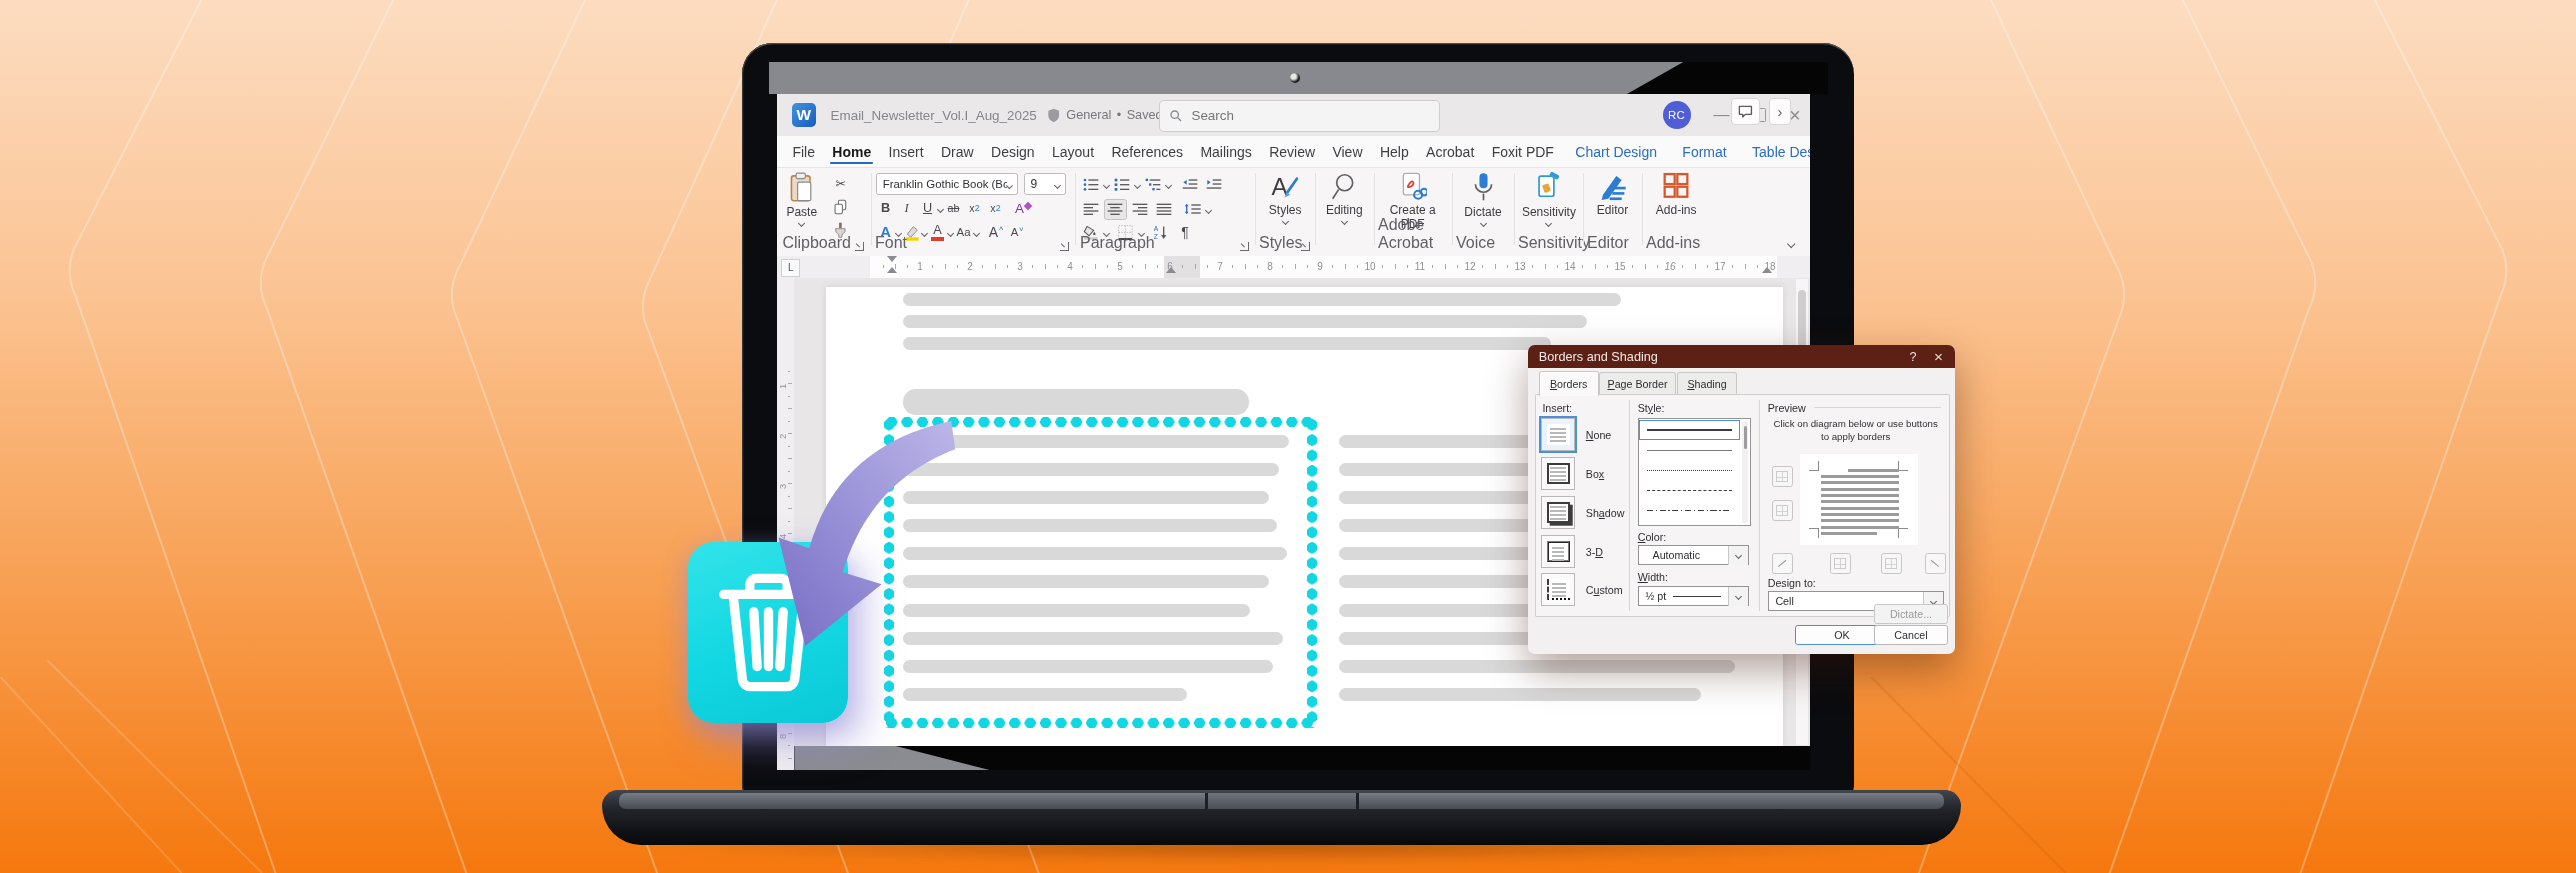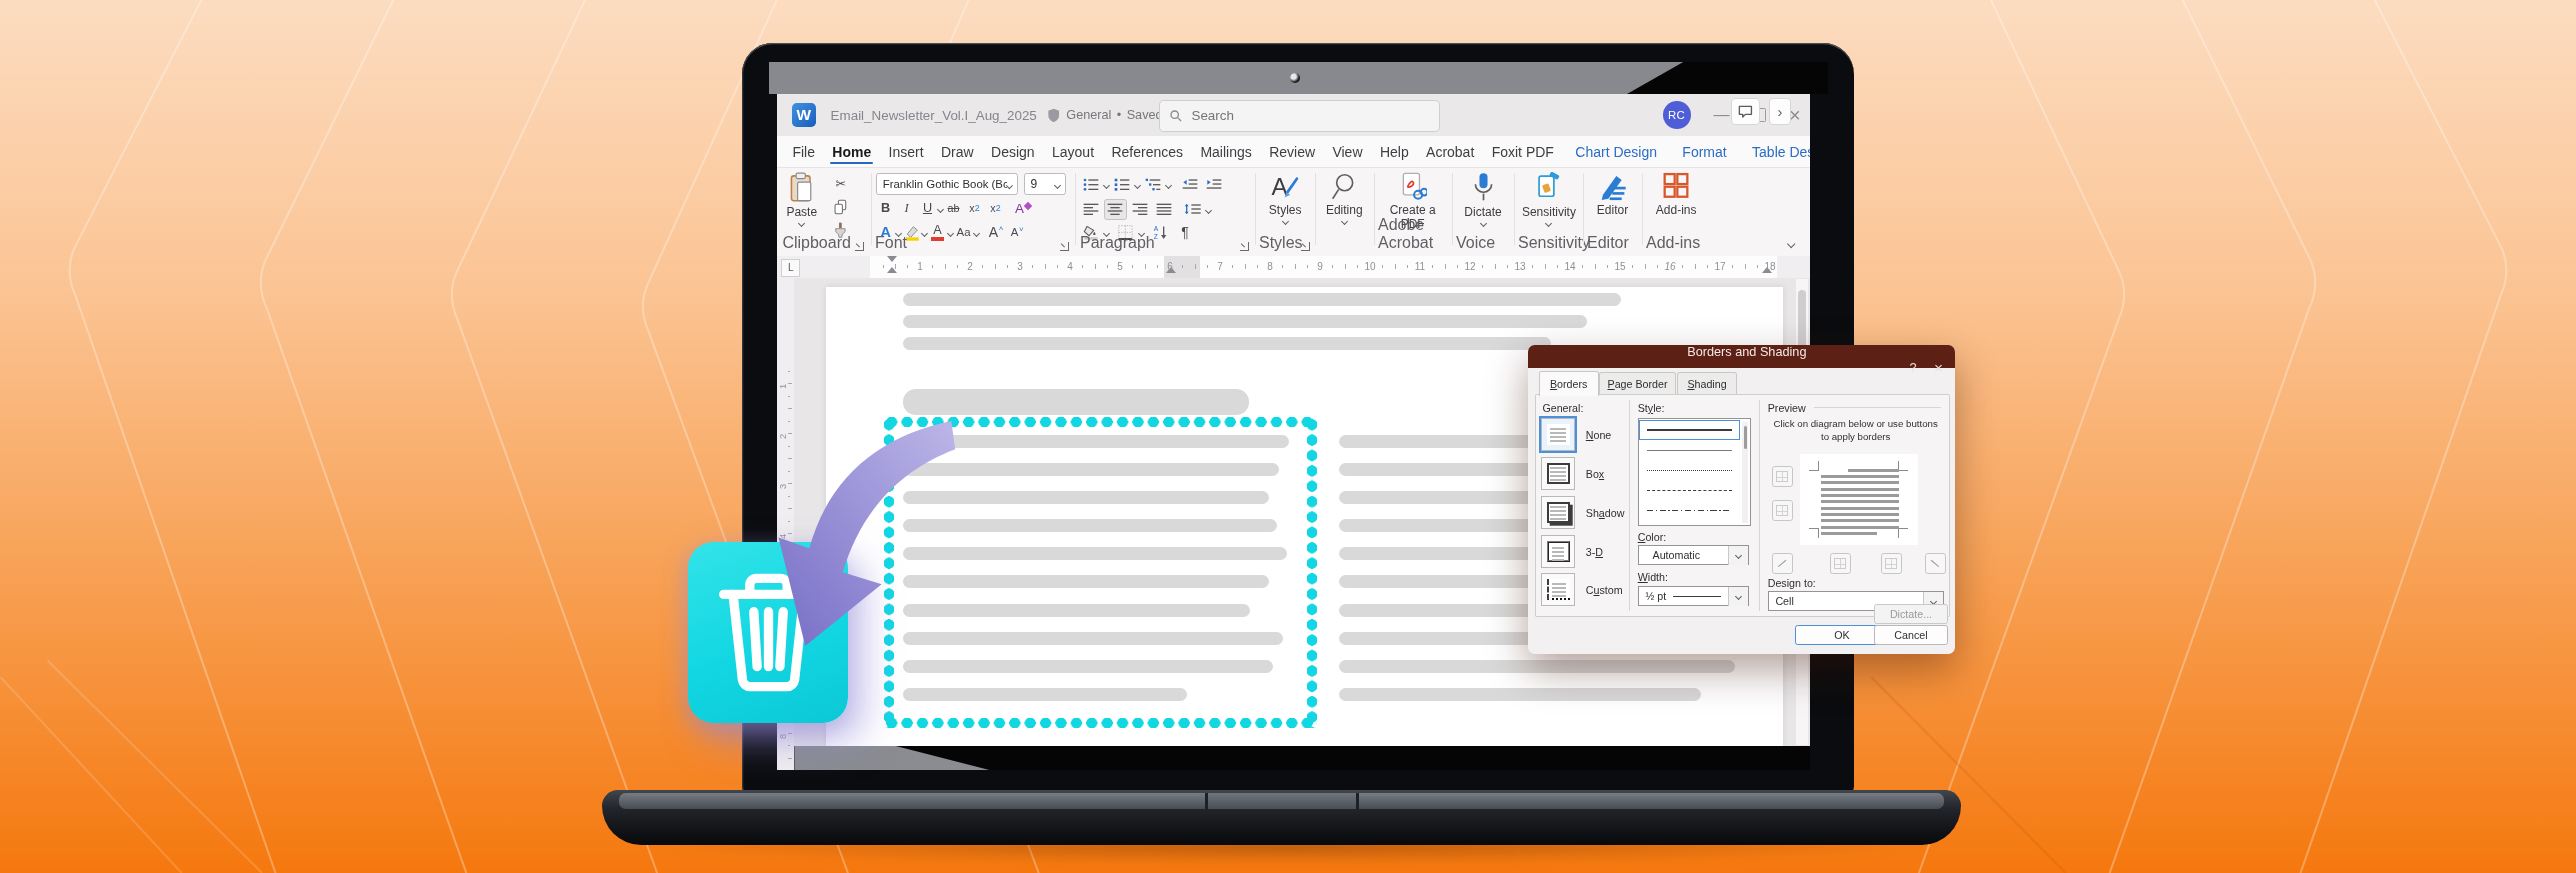--- a/index.html
+++ b/index.html
@@ -86,21 +86,21 @@
   .dotbox{position:absolute;left:58px;top:130px;width:433px;height:311px;}
   .de{position:absolute;background-repeat:repeat;}
   .scrollbar{position:absolute;right:2.7px;top:1.3px;width:12px;height:466px;background:#f7f5f6;}
   .sthumb{position:absolute;left:2px;top:10.7px;width:8px;height:81px;border-radius:4px;background:#cfcdce;}
   .glass-wedge{position:absolute;left:0;top:468px;width:1016px;height:24px;background:#050505;}
   .glass-gray{position:absolute;left:0;top:0;width:195px;height:24px;background:#8a8c91;clip-path:polygon(0 0,52% 0,100% 100%,0 100%);}
   
   .dlg{left:1528px;top:345px;width:427px;height:309px;background:#f2f0f0;border-radius:6.7px;
     box-shadow:0 16px 40px rgba(60,20,5,.40);z-index:50;}
   .dlg-title{position:absolute;left:0;top:0;width:100%;height:23px;background:#5c2014;border-radius:6.7px 6.7px 0 0;
-    display:flex;align-items:center;color:#f3e9e6;font-size:12.7px;flex-direction:column;}
+    display:flex;align-items:center;color:#f3e9e6;font-size:12.7px;}
   .dlg-title .t{margin-left:10.7px;}
   .dlg-x{margin-left:auto;display:flex;align-items:center;gap:17.4px;margin-right:12px;font-size:12.7px;color:#eaddd9;}
   .dtab{position:absolute;top:27px;height:21.5px;display:flex;align-items:center;justify-content:center;
     font-size:10.7px;color:#2f2f34;border:0.7px solid #c9c7c8;border-bottom:none;background:#ececeb;border-radius:2.7px 2.7px 0 0;}
   .dtab.active{background:#fbfafa;height:24px;top:25.5px;z-index:2;}
   .dpage{position:absolute;left:6.7px;top:49px;width:413px;height:221px;background:#f6f4f4;border:0.7px solid #cfcdce;border-radius:1.3px;}
   .dlabel{font-size:10.7px;color:#2f2f34;}
   .accel{text-decoration:underline;}
   .vline{position:absolute;top:5.4px;bottom:5.4px;width:0.7px;background:#d7d5d6;}
   .sitem{position:absolute;left:5.4px;display:flex;align-items:center;gap:10.7px;}
@@ -753,21 +753,21 @@
           <span>age Border</span>
         </div>
         <div class="dtab" style="left: 149px; width: 58px;">
           <span></span>
           <span class="accel">S</span>
           <span>hading</span>
         </div>
       </div>
     <div class="dpage">
 
-      <div class="dlabel" style="position:absolute;left:6.7px;top:6.7px">General:</div>
+      <div class="dlabel" style="position:absolute;left:6.7px;top:6.7px">Insert:</div>
       <div id="settings">
           <div class="sitem sel" style="top: 23px;">
             <div class="sthumbx">
               <div class="mini ">
                 <div class="" style="position: absolute; left: 3.4px; right: 3.4px; top: 4px; height: 2px; background: rgb(185, 185, 185);"></div>
                 <div class="" style="position: absolute; left: 3.4px; right: 3.4px; top: 8px; height: 2px; background: rgb(185, 185, 185);"></div>
                 <div class="" style="position: absolute; left: 3.4px; right: 3.4px; top: 12px; height: 2px; background: rgb(185, 185, 185);"></div>
                 <div class="" style="position: absolute; left: 3.4px; right: 3.4px; top: 16px; height: 2px; background: rgb(185, 185, 185);"></div>
               </div>
             </div>

